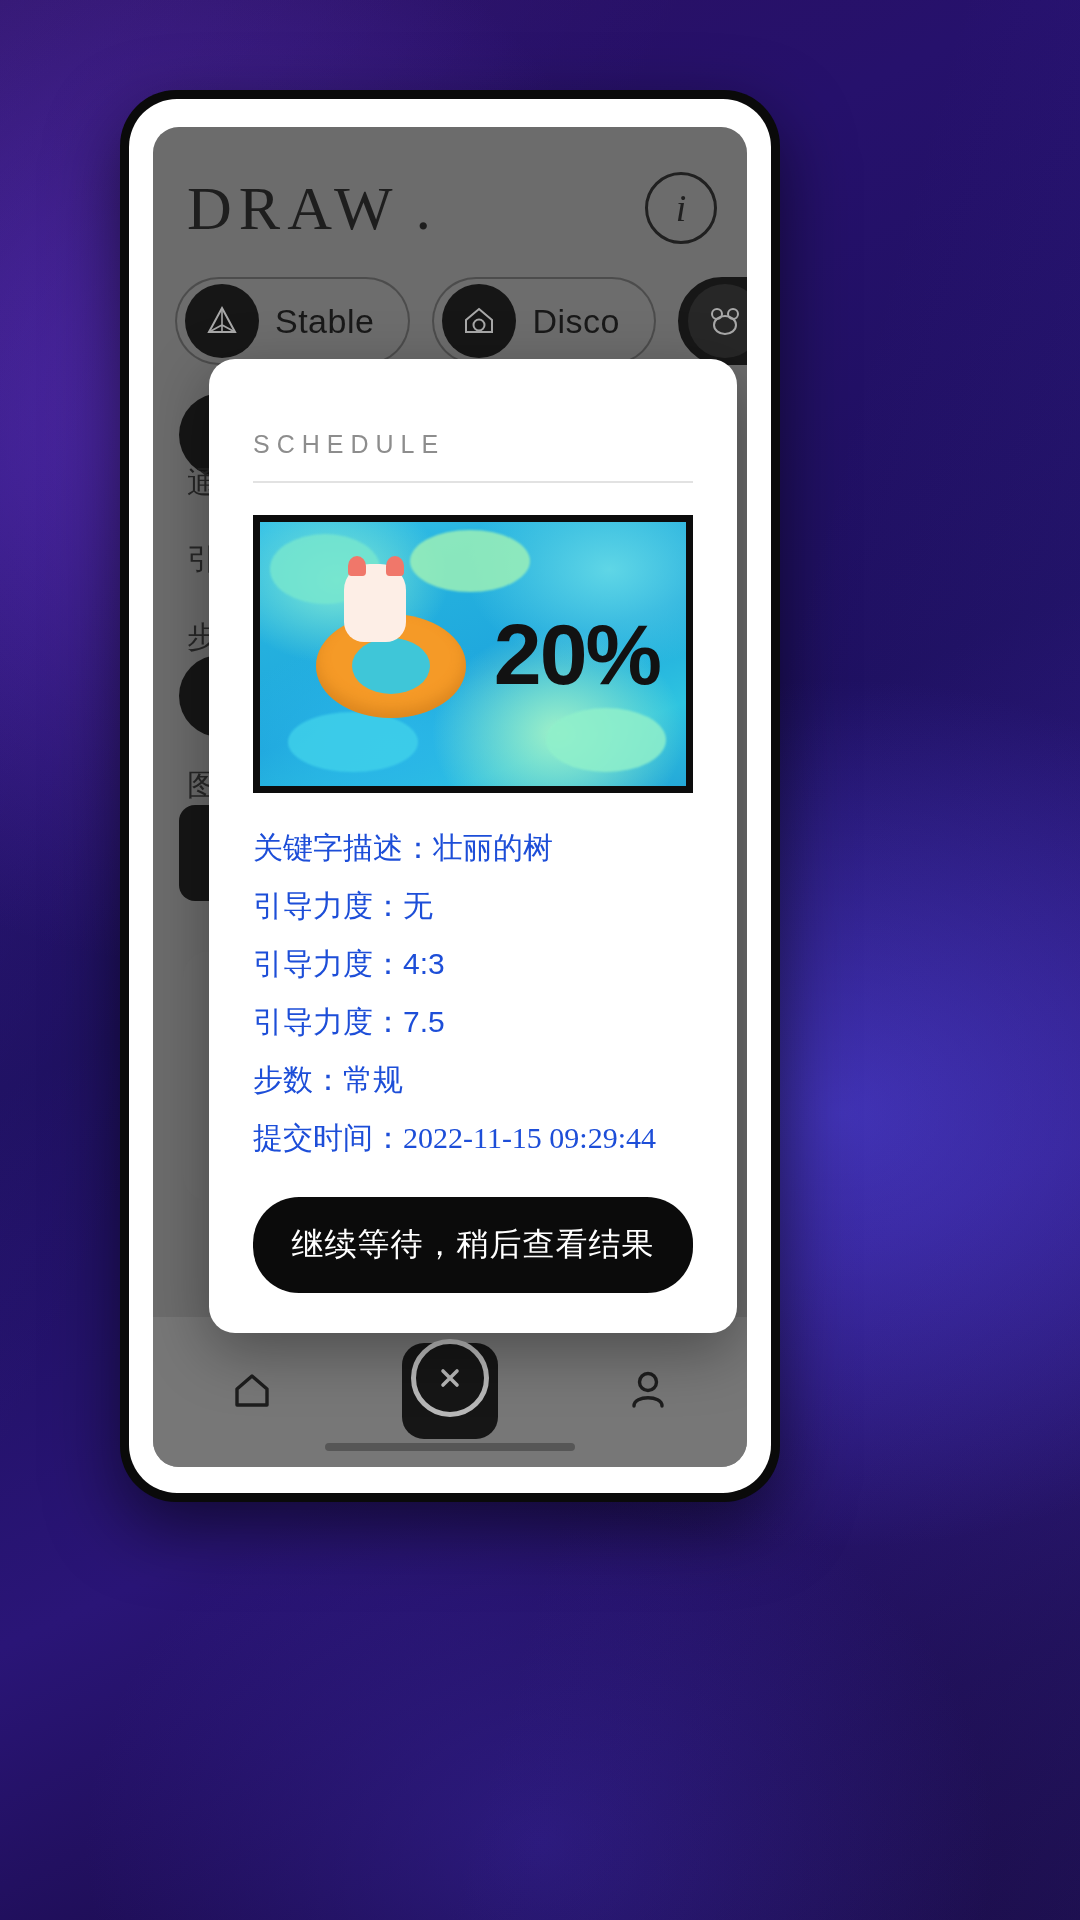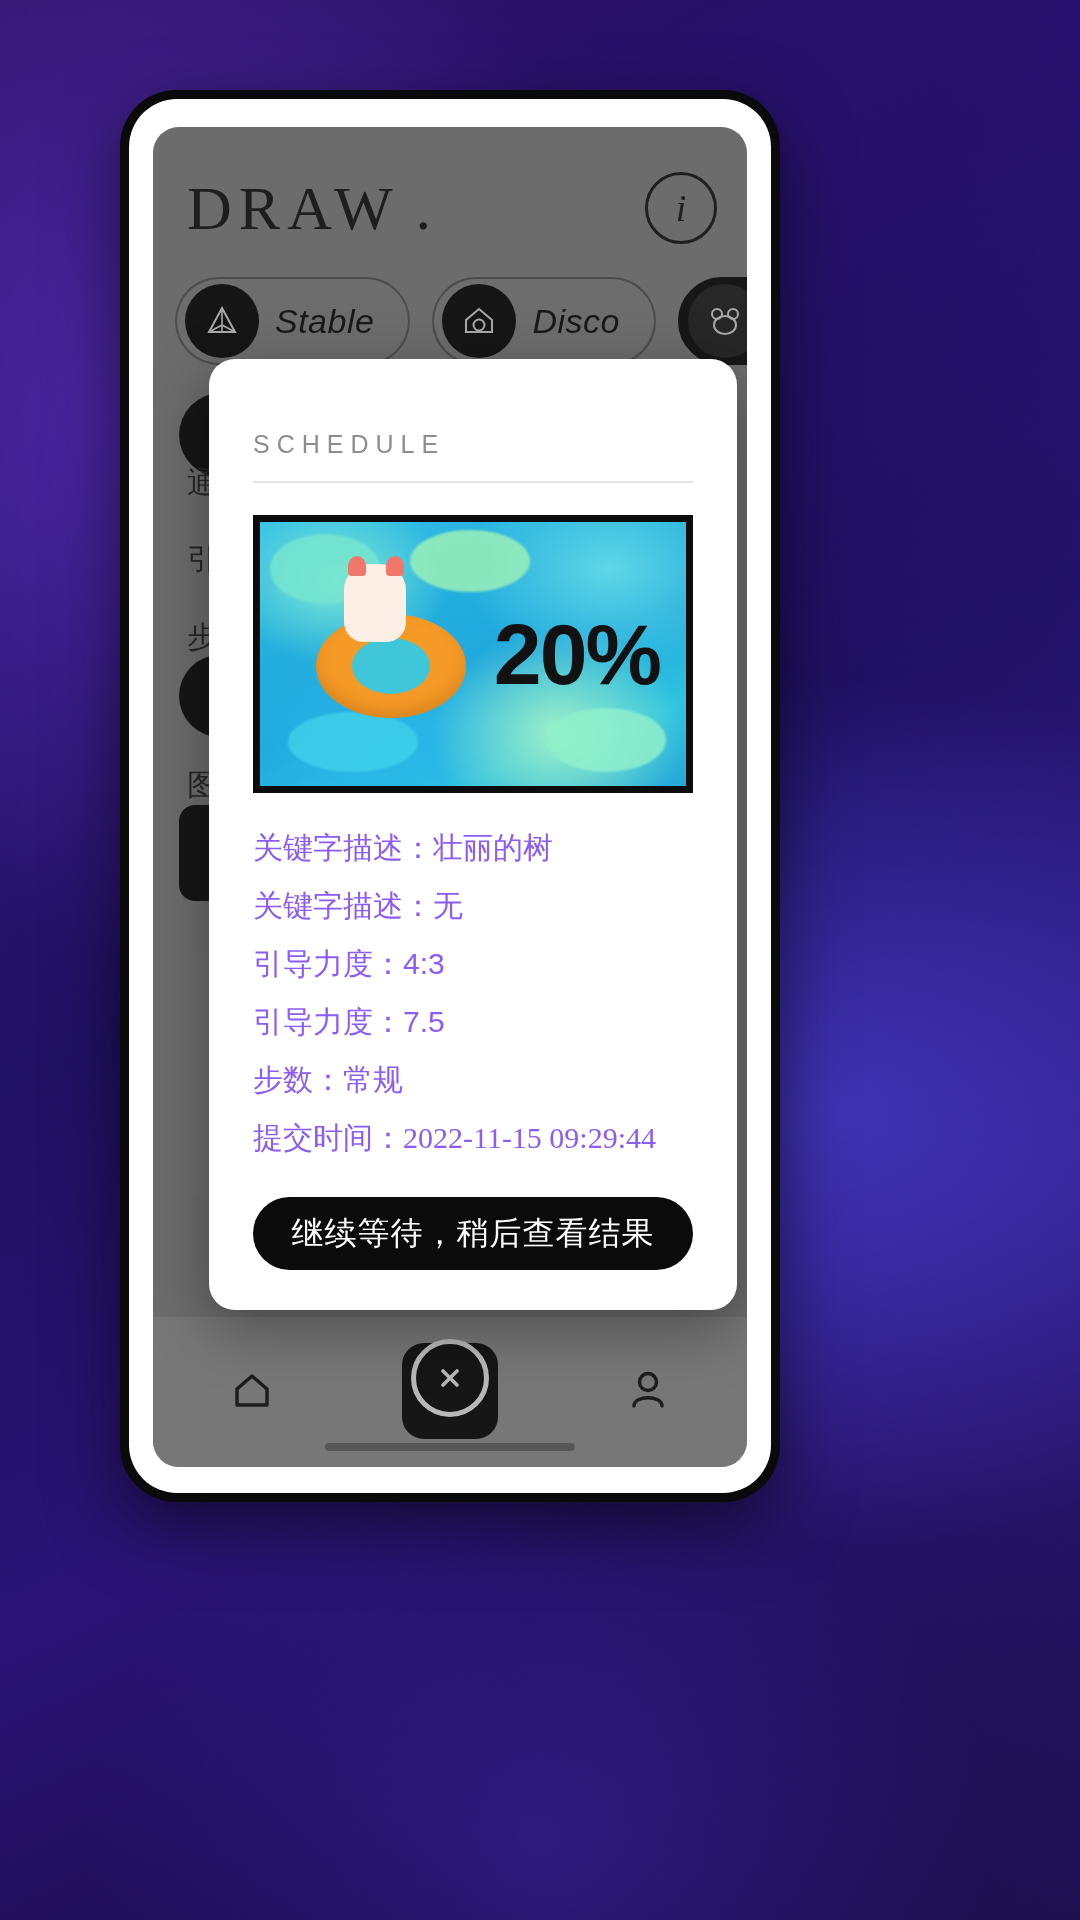--- a/index.html
+++ b/index.html
@@ -59,21 +59,20 @@
   .tabs {
     position:absolute; left:22px; right:0; top:150px;
     display:flex; gap:22px; align-items:center;
   }
   .tab {
     display:flex; align-items:center; gap:16px;
     height:88px; padding:0 34px 0 8px;
     border-radius:48px; border:2px solid rgba(40,40,40,0.45);
     background:rgba(150,150,150,0.25);
     flex:0 0 auto;
-    font-style:italic;
   }
   .tab.active { background:#131313; border-color:#131313; }
   .tab .orb {
     width:74px; height:74px; border-radius:50%; background:#111;
     display:flex; align-items:center; justify-content:center; flex:0 0 auto;
   }
   .tab.active .orb { background:#2a2a2a; }
   .tab .tab-label { font-size:34px; color:#151515; letter-spacing:.5px; white-space:nowrap; }
 
   .row-label {
@@ -170,26 +169,26 @@
   }
   .duck-ear-l, .duck-ear-r {
     position:absolute; width:18px; height:20px; background:#f0776a; border-radius:50% 50% 20% 20%;
     top:34px;
   }
   .duck-ear-l { left:88px; }
   .duck-ear-r { left:126px; }
 
   .params { margin-top:40px; }
   .param-line {
-    font-size:30px; color:#8b5cf6; line-height:1.0; margin-bottom:28px; white-space:nowrap;
+    font-size:30px; color:#1d4ed8; line-height:1.0; margin-bottom:28px; white-space:nowrap;
   }
   .param-line:last-child { margin-bottom:0;font-family:Liberation Serif, serif; }
 
   .cta {
-    margin-top:44px; height:73px; border-radius:46px; background:#0b0b0b;
+    margin-top:44px; height:96px; border-radius:46px; background:#0b0b0b;
     display:flex; align-items:center; justify-content:center;
     color:#ffffff; font-size:32px; letter-spacing:1px;
   }
 </style>
 </head>
 <body>
 
 <div class="bg-sheen"></div>
 
 <div class="phone">
@@ -307,21 +306,21 @@
           <div class="blob" style="right:20px; bottom:14px; width:120px; height:64px; background:#8ff0cb;"></div>
           <div class="duck-ring"></div>
           <div class="duck-body"></div>
           <div class="duck-ear-l"></div>
           <div class="duck-ear-r"></div>
           <div class="pct">20%</div>
         </div>
 
         <div class="params">
           <div class="param-line">关键字描述：壮丽的树</div>
-          <div class="param-line">关键字描述：无</div>
+          <div class="param-line">引导力度：无</div>
           <div class="param-line">引导力度：4:3</div>
           <div class="param-line">引导力度：7.5</div>
           <div class="param-line">步数：常规</div>
           <div class="param-line">提交时间：2022-11-15 09:29:44</div>
         </div>
 
         <div class="cta">继续等待，稍后查看结果</div>
       </div>
 
     </div>

